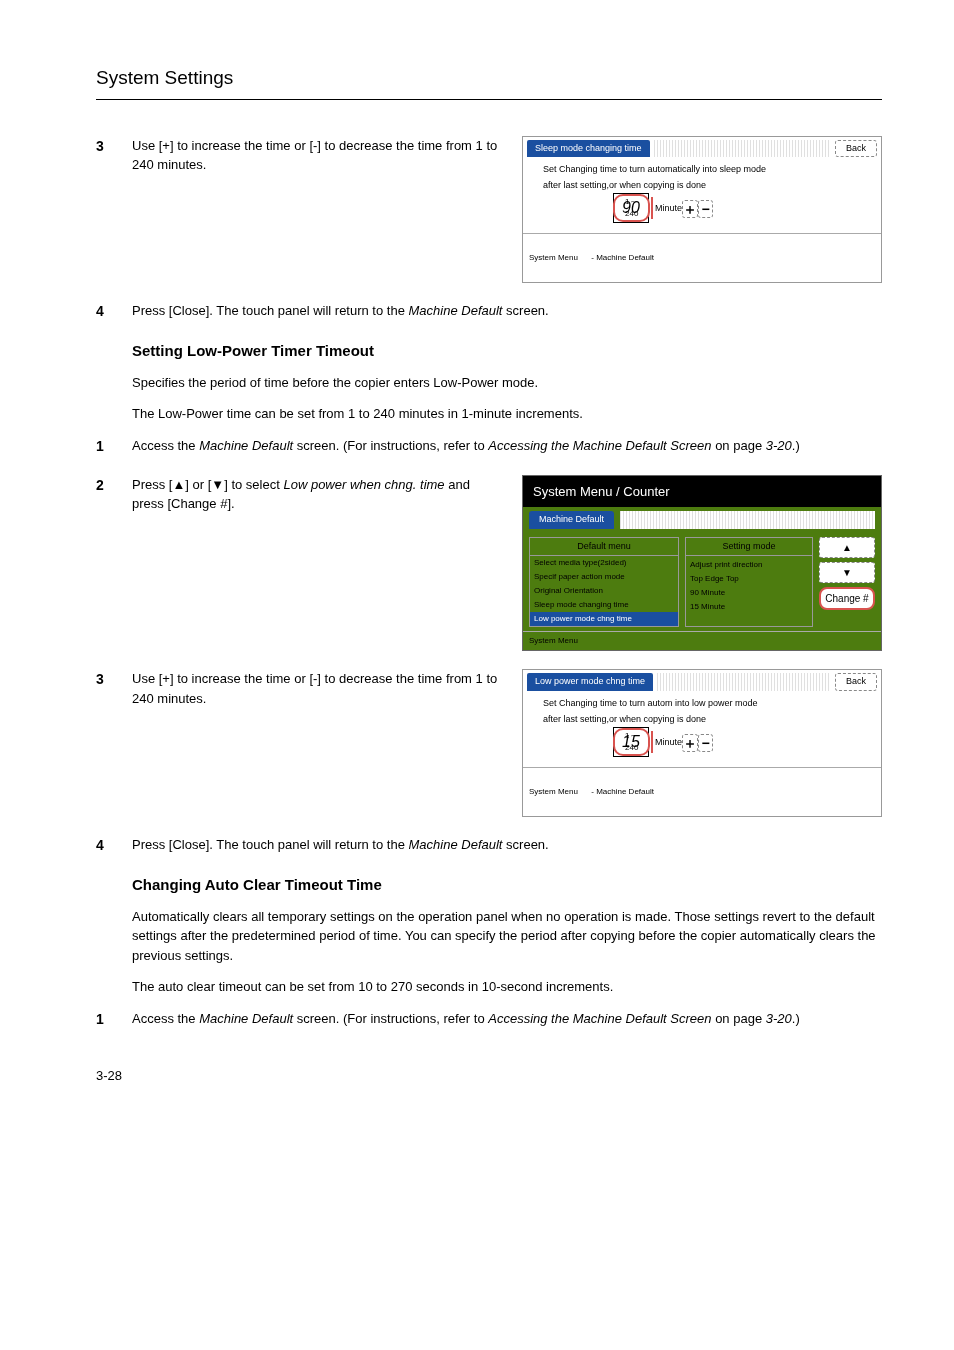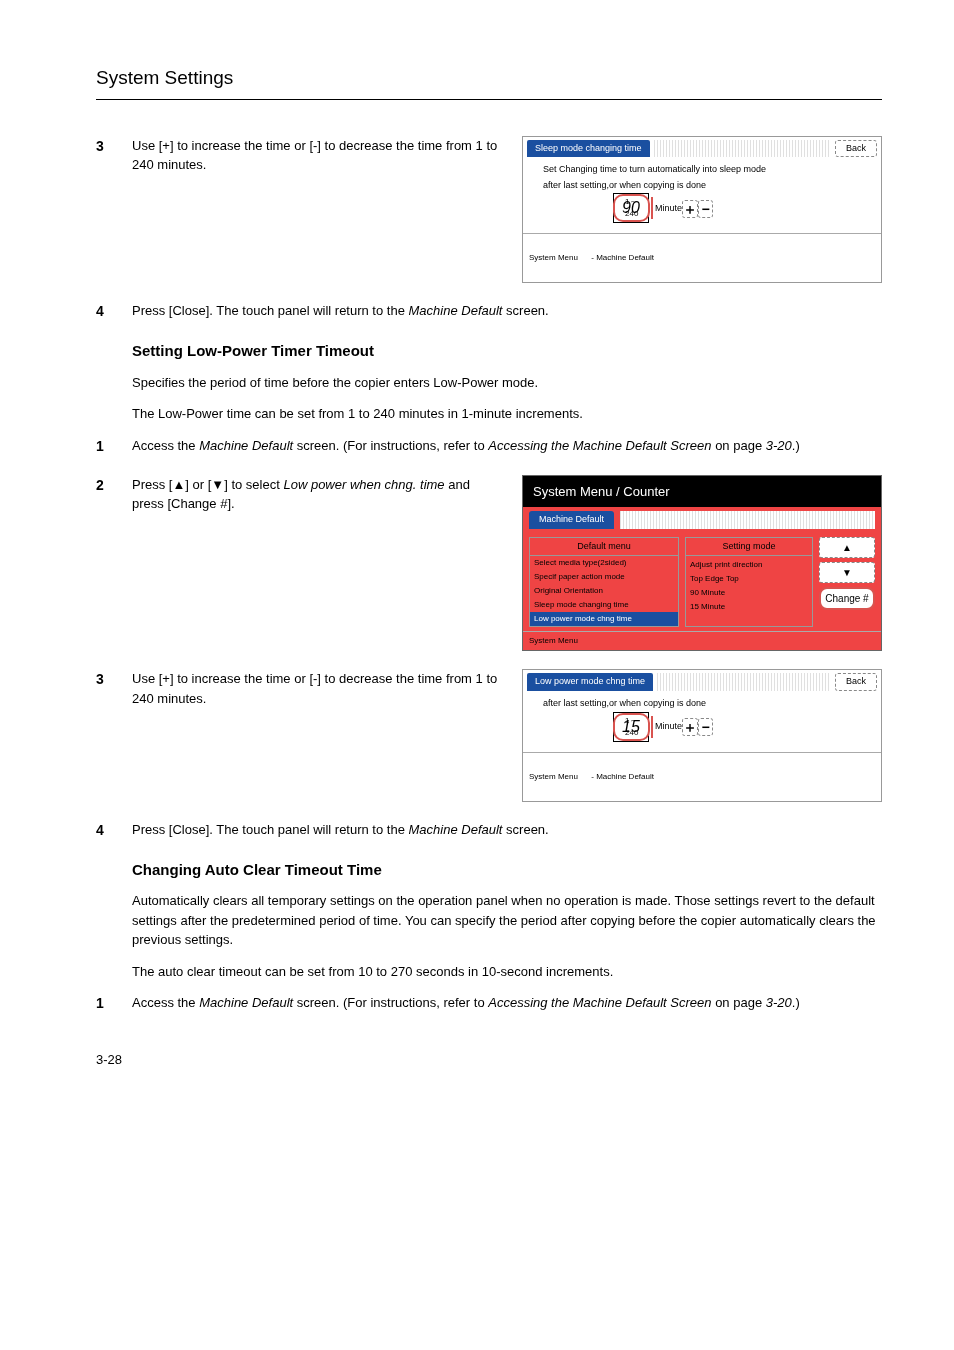--- a/index.html
+++ b/index.html
@@ -137,21 +137,21 @@
     border-top: 1px solid #aaa;
     margin-top: 10px;
     padding: 18px 6px;
     font-size: 8px;
   }
 
   
   .panel2 {
     width: 360px;
     border: 1px solid #666;
-    background: #ef4444;
+    background: #4d7c0f;
     font-size: 9px;
   }
   .panel2 .blackbar {
     background: #000;
     color: #fff;
     padding: 6px 10px;
     font-size: 13px;
   }
   .panel2 .bluebar {
     display:flex;
@@ -345,20 +345,21 @@
     <div class="step-body">
       <div class="with-figure">
         <div class="step-text">Use [+] to increase the time or [-] to decrease the time from 1 to 240 minutes.</div>
         <div class="fig-wrap">
           <div class="panel">
             <div class="titlebar">
               <div class="title-tab">Low power mode chng time</div>
               <div class="title-gap"></div>
               <div class="back-btn">Back</div>
             </div>
+            <div class="desc">Set Changing time to turn autom into low power mode</div>
             <div class="desc">after last setting,or when copying is done</div>
             <div class="center-col">
               <div class="range-holder">
                   <div class="range">1～240</div>
                 </div>
               <div class="val-row">
                 <div class="val-box">15</div>
                 <div class="unit">Minute</div>
               </div>
               <div class="pm-btn">＋</div>

